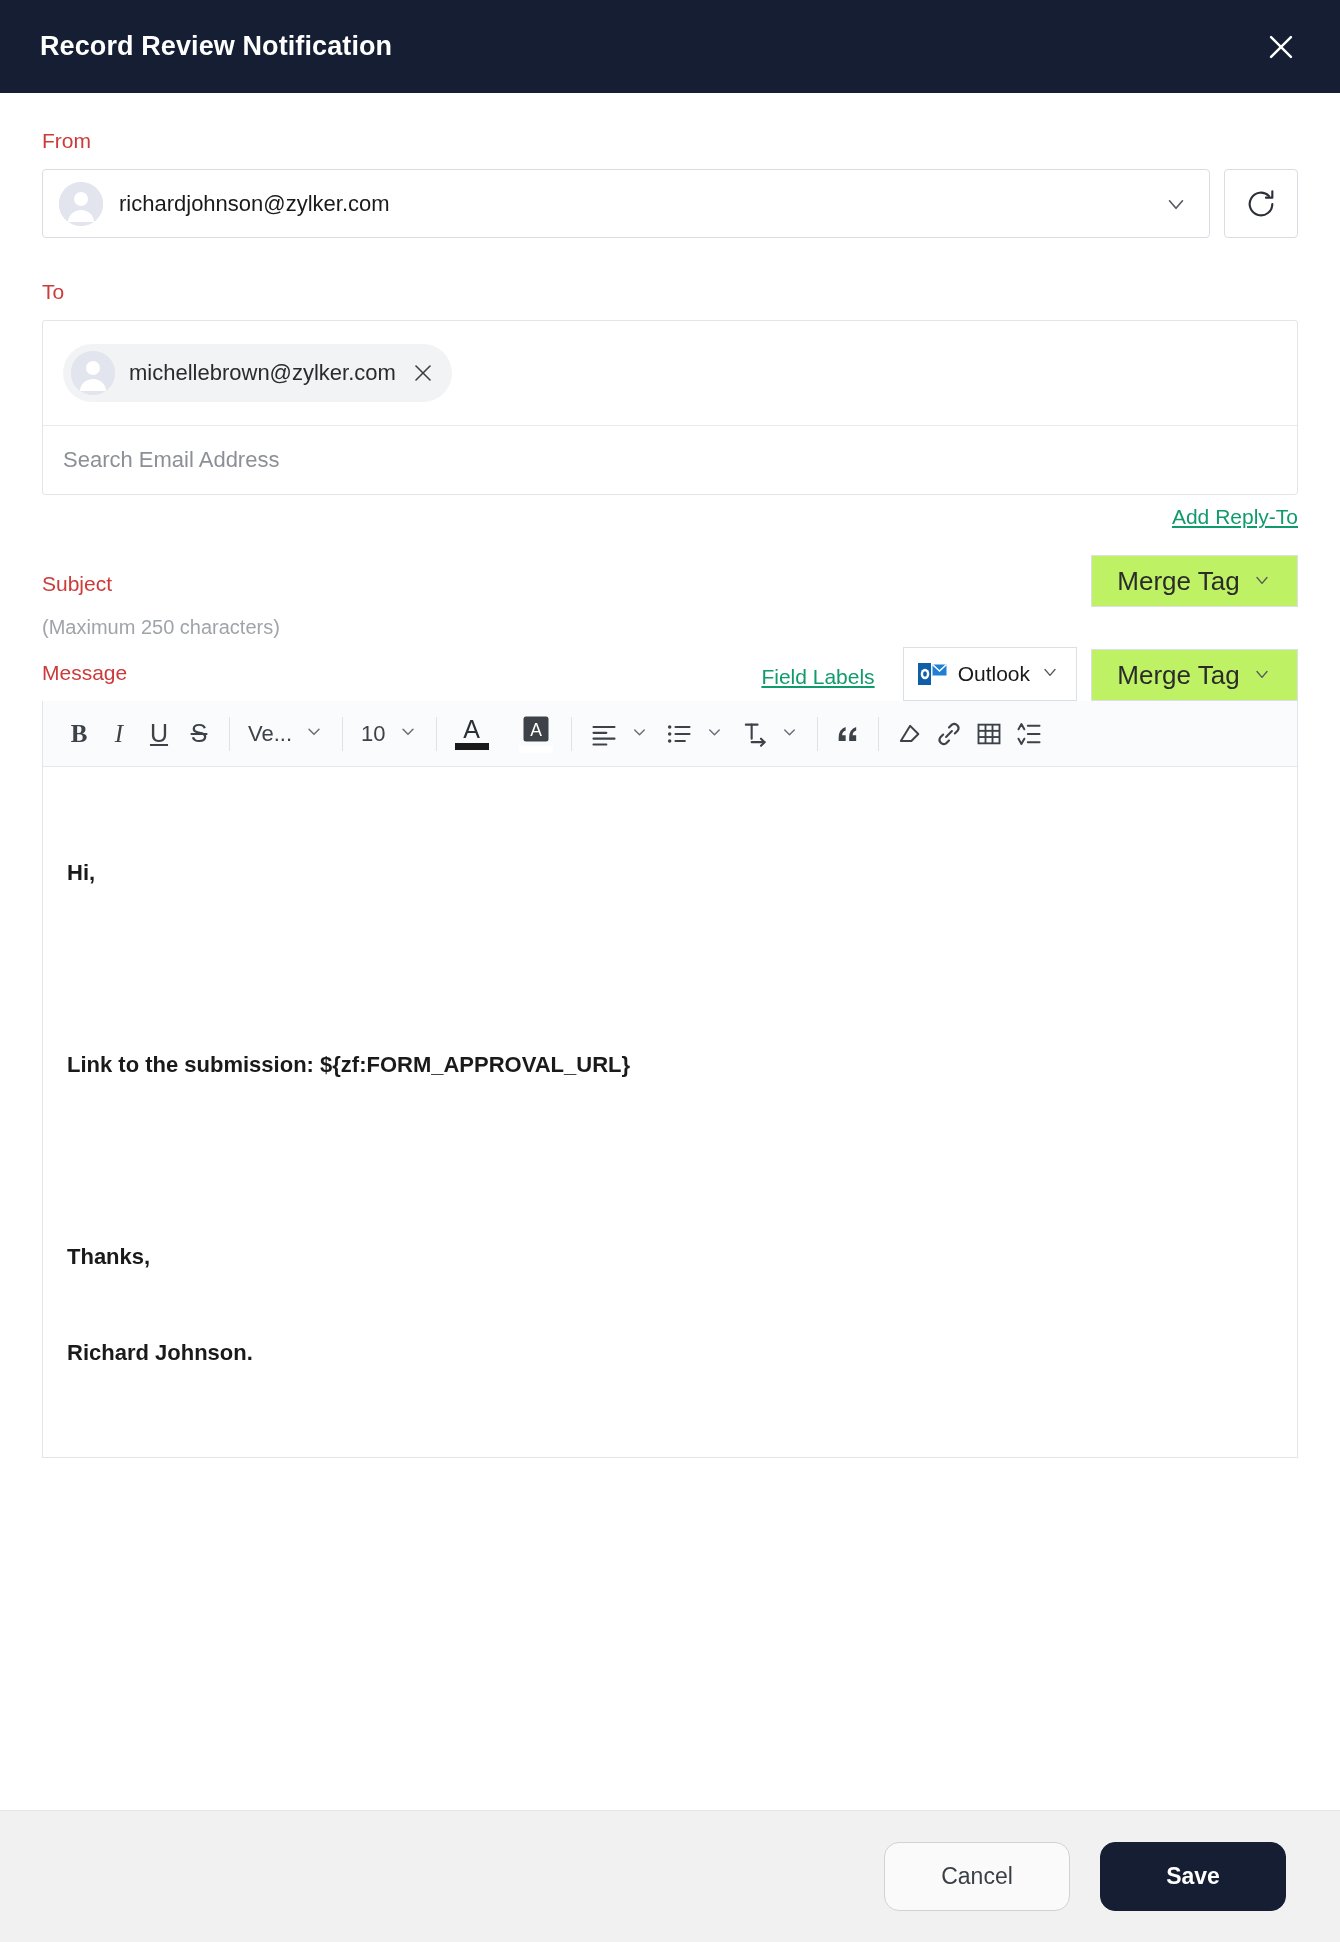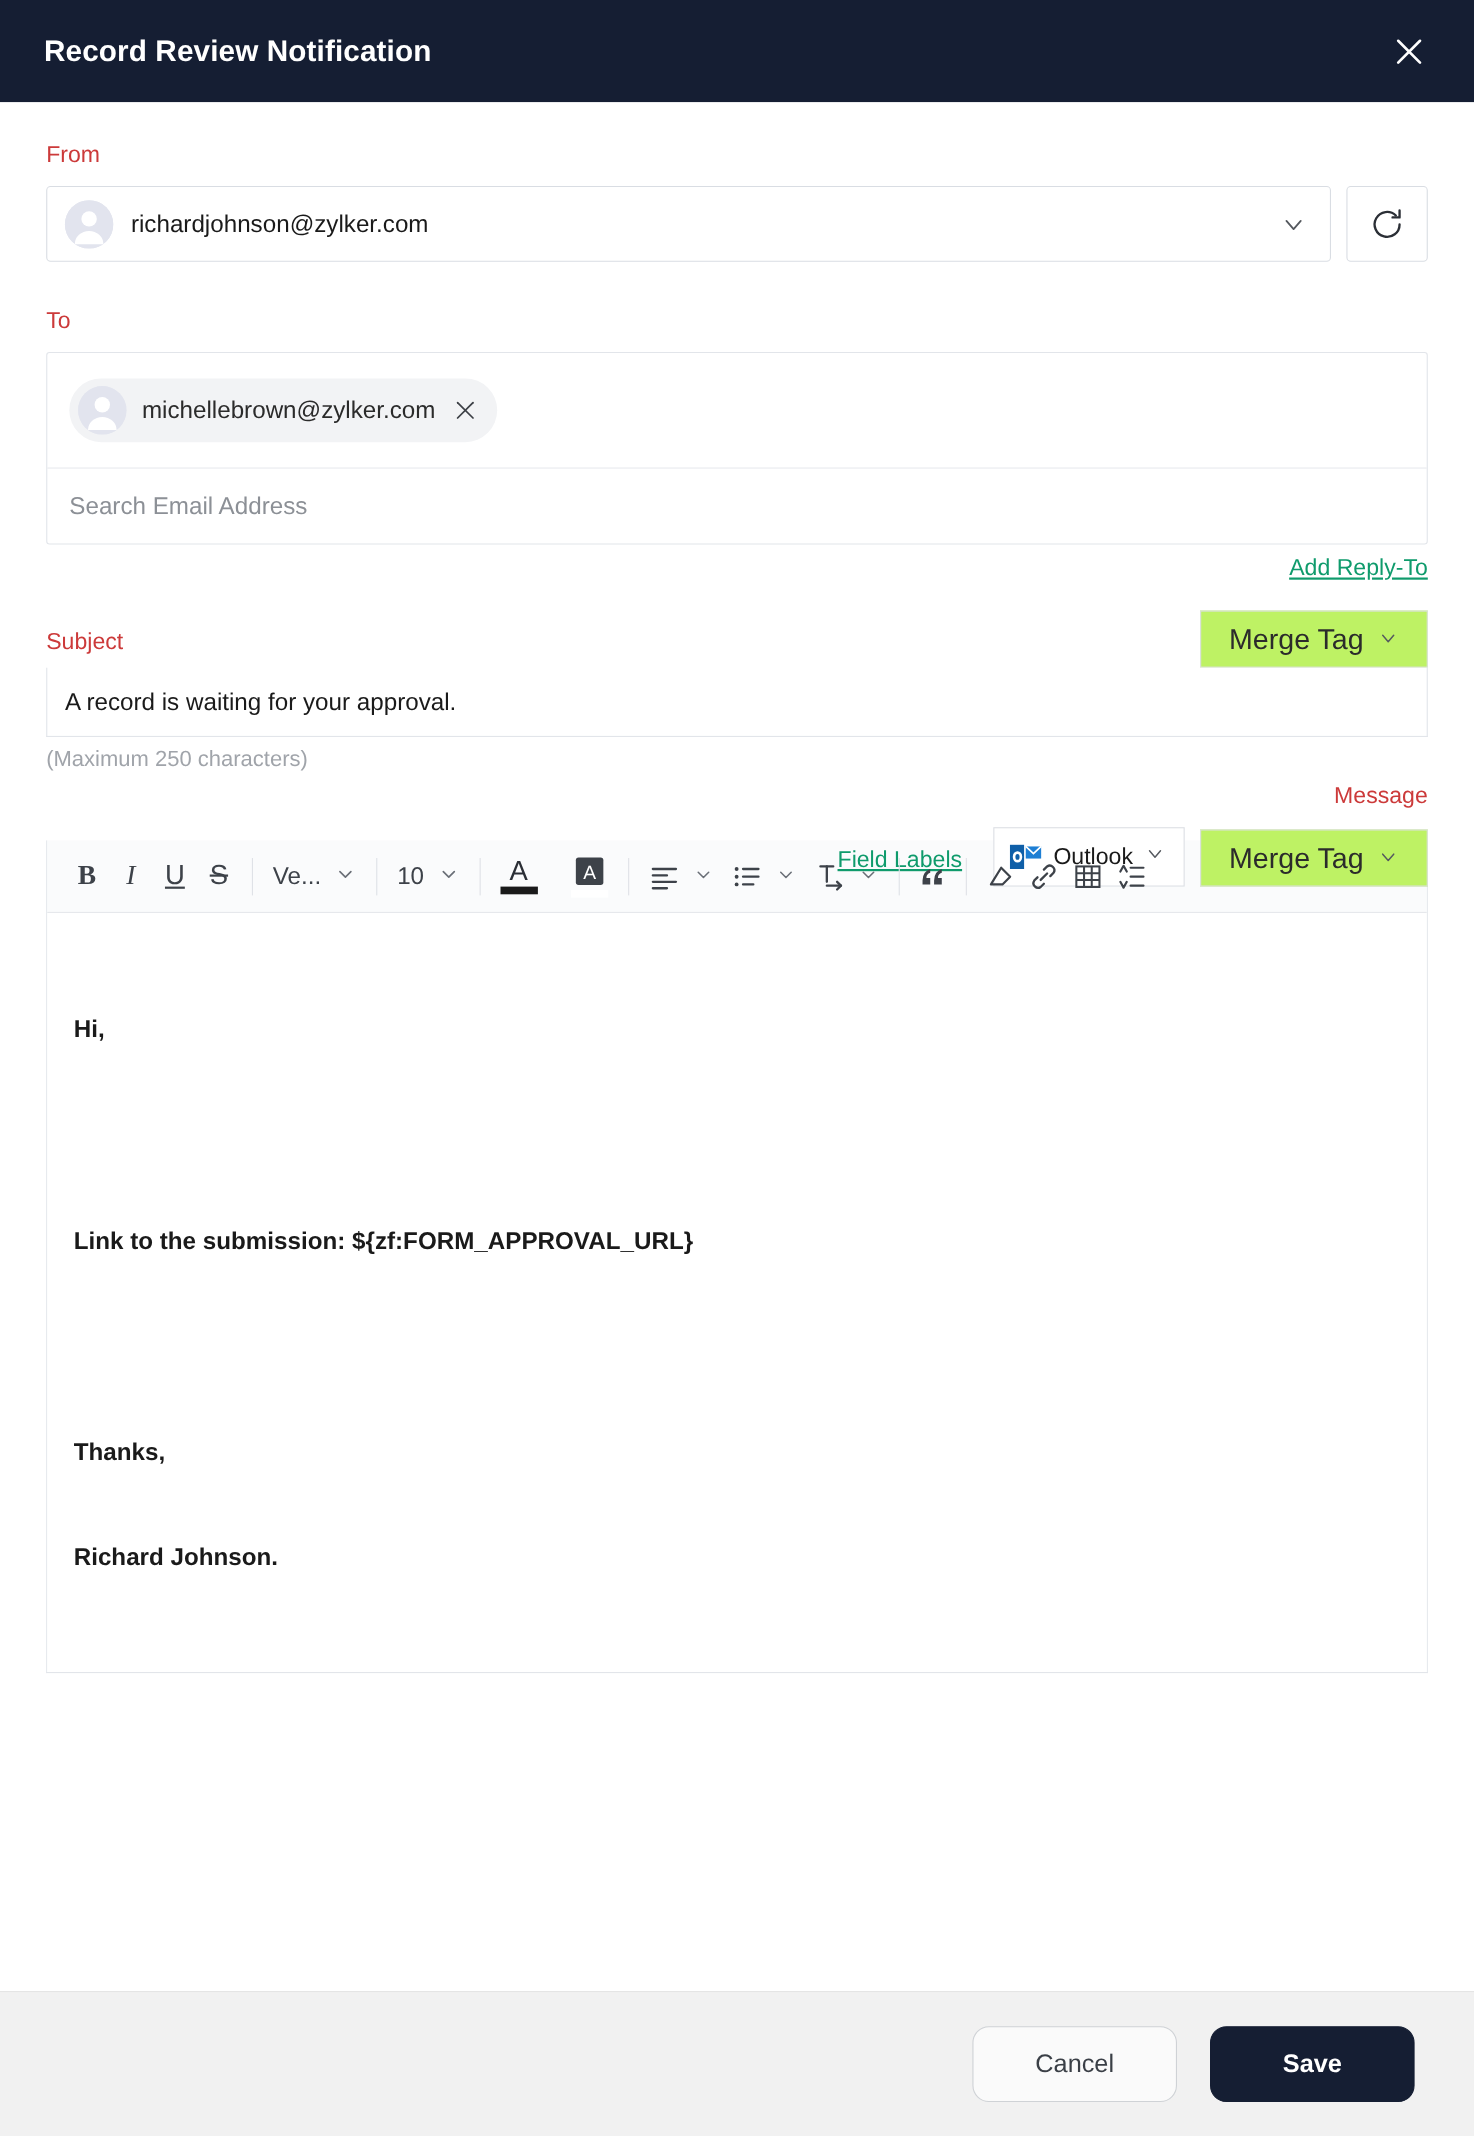--- a/index.html
+++ b/index.html
@@ -213,21 +213,20 @@
     display: block;
     margin-bottom: 8px;
   }
 
   
   .msg-head {
     display: flex;
     align-items: flex-end;
     justify-content: space-between;
     height: 54px;
-    flex-direction: column;
   }
   .msg-head-right {
     display: flex;
     align-items: flex-end;
     gap: 0;
   }
   .msg-head-right .link-green { margin-right: 28px; margin-bottom: 12px; }
   .outlook-btn {
     height: 54px;
     border: 1px solid #dcdfe4;
@@ -422,21 +421,20 @@
       <label class="field-label">Subject</label>
       <div class="merge-tag-btn">
         <span>Merge Tag</span>
         <span>
           <svg width="20" height="20" viewBox="0 0 24 24" fill="none" stroke="#55595f" stroke-width="1.6" stroke-linecap="round" stroke-linejoin="round">
             <polyline points="6 9 12 16 18 9"></polyline>
           </svg>
         </span>
       </div>
     </div>
-    <input class="subject-input" type="text" value="A record is waiting for your approval." style="">
     <span class="hint">(Maximum 250 characters)</span>
 
     
     <div class="msg-head">
       <label class="field-label">Message</label>
       <div class="msg-head-right">
         <span class="link-green">Field Labels</span>
         <div class="outlook-btn">
           <span>
             <svg class="outlook-icon" viewBox="0 0 30 28">

